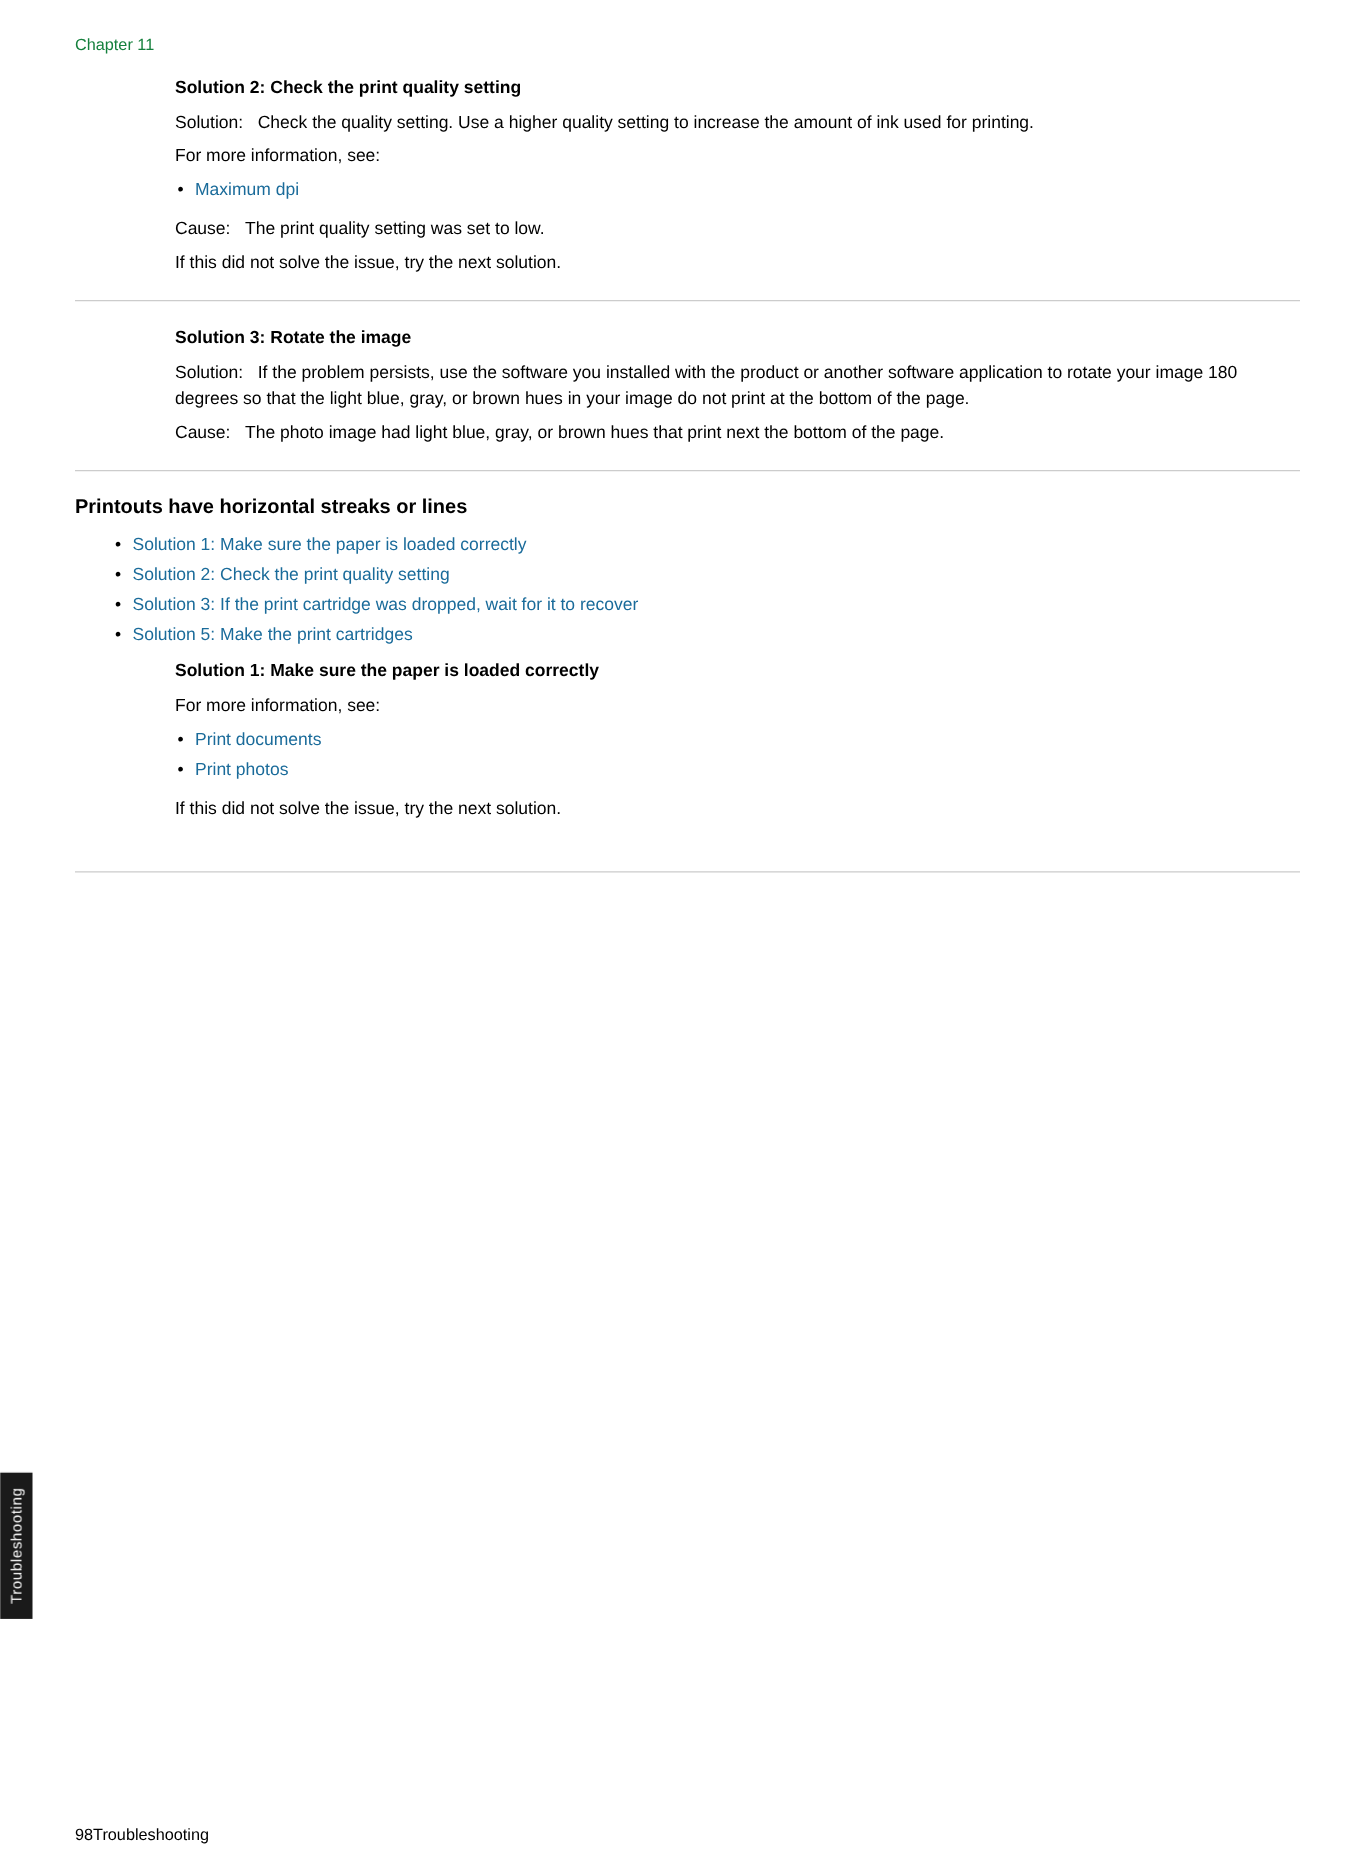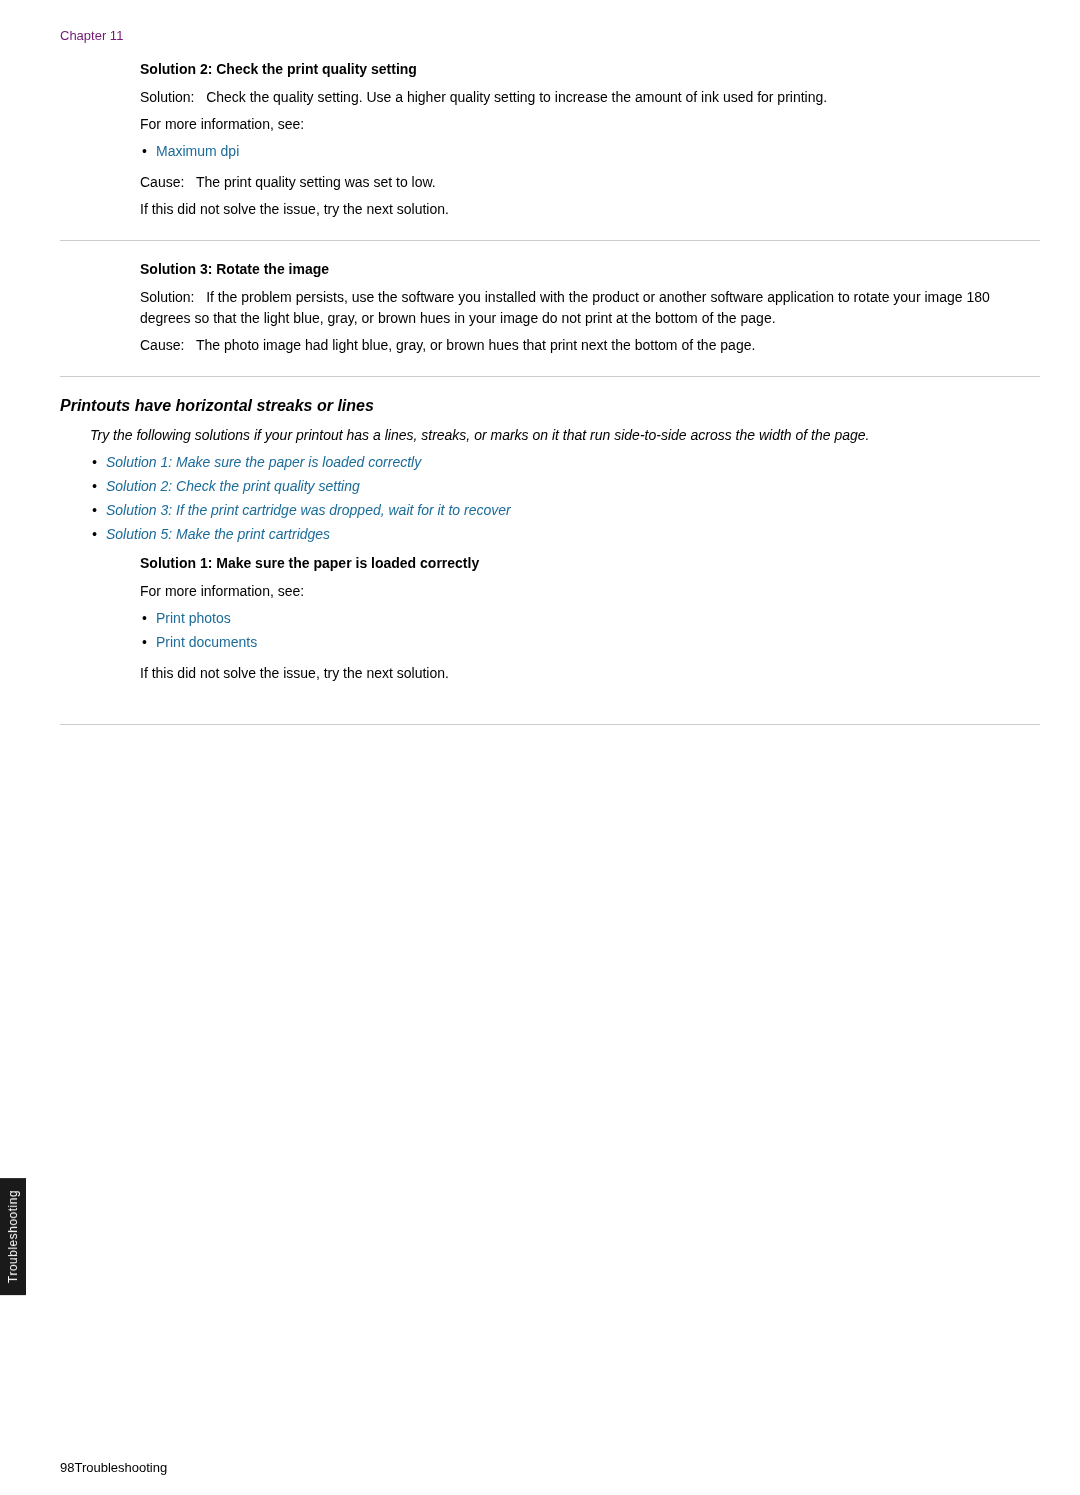--- a/index.html
+++ b/index.html
@@ -20,21 +20,21 @@
 
     .page-container {
       margin-left: 60px;
       margin-right: 40px;
       padding-top: 28px;
       padding-bottom: 60px;
     }
 
     .chapter-label {
       font-size: 13px;
-      color: #701a75;
+      color: #15803d;
       margin-bottom: 18px;
     }
 
     .section-heading {
       font-size: 14px;
       font-weight: bold;
       margin-bottom: 10px;
       margin-left: 80px;
     }
 
@@ -84,21 +84,20 @@
     }
 
     .main-section-heading {
       font-size: 16px;
       font-weight: bold;
       margin-bottom: 10px;
     }
 
     .main-section-block {
       margin-bottom: 8px;
-      font-style: italic;
     }
 
     .page-footer {
       position: fixed;
       bottom: 20px;
       left: 60px;
       right: 40px;
       display: flex;
       justify-content: flex-start;
       align-items: center;
@@ -171,21 +170,20 @@
       &nbsp;&nbsp;<span>The photo image had light blue, gray, or brown hues that print next the bottom of the page.</span>
     </div>
   </div>
 
   <hr class="divider">
 
   <div class="main-section-block">
     <div class="main-section-heading">Printouts have horizontal streaks or lines</div>
 
     <div class="indent-block">
-      <div class="solution-text">Try the following solutions if your printout has a lines, streaks, or marks on it that run side-to-side across the width of the page.</div>
 
       <ul class="bullet-list">
         <li>
           <a class="link" href="#">Solution 1: Make sure the paper is loaded correctly</a>
         </li>
         <li>
           <a class="link" href="#">Solution 2: Check the print quality setting</a>
         </li>
         <li>
           <a class="link" href="#">Solution 3: If the print cartridge was dropped, wait for it to recover</a>
@@ -198,24 +196,24 @@
   </div>
 
   <div class="section-heading">Solution 1: Make sure the paper is loaded correctly</div>
 
   <div class="solution-block">
 
     <div class="solution-text">For more information, see:</div>
 
     <ul class="bullet-list">
       <li>
-        <a class="link" href="#">Print photos</a>
+        <a class="link" href="#">Print documents</a>
       </li>
       <li>
-        <a class="link" href="#">Print documents</a>
+        <a class="link" href="#">Print photos</a>
       </li>
     </ul>
 
 
     <div class="solution-text">If this did not solve the issue, try the next solution.</div>
   </div>
 
   <hr class="divider" style="margin-top: 40px;">
 
 </div>

